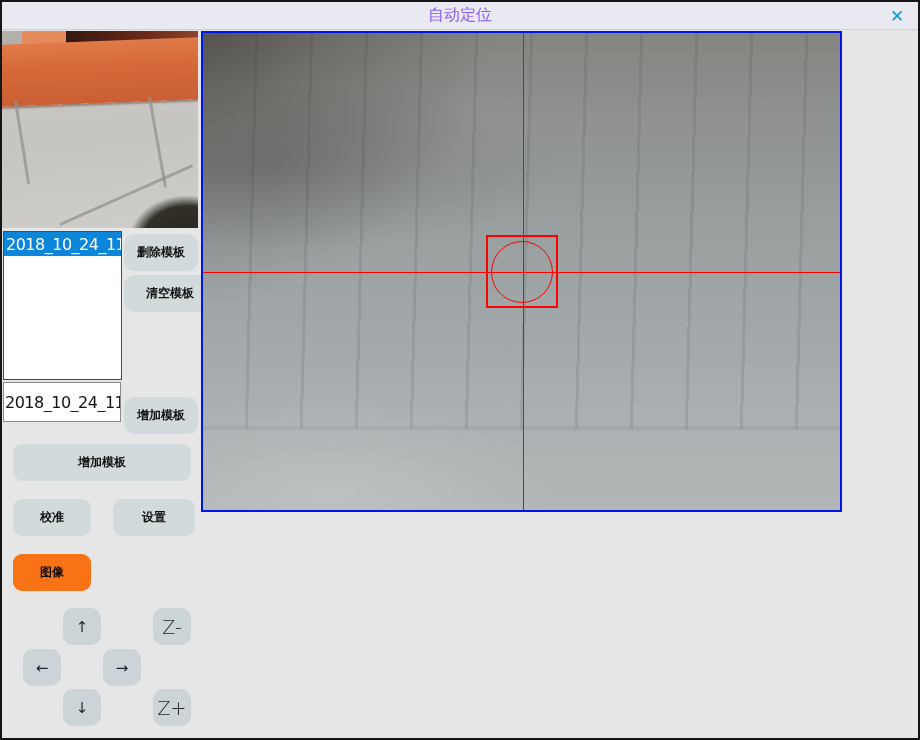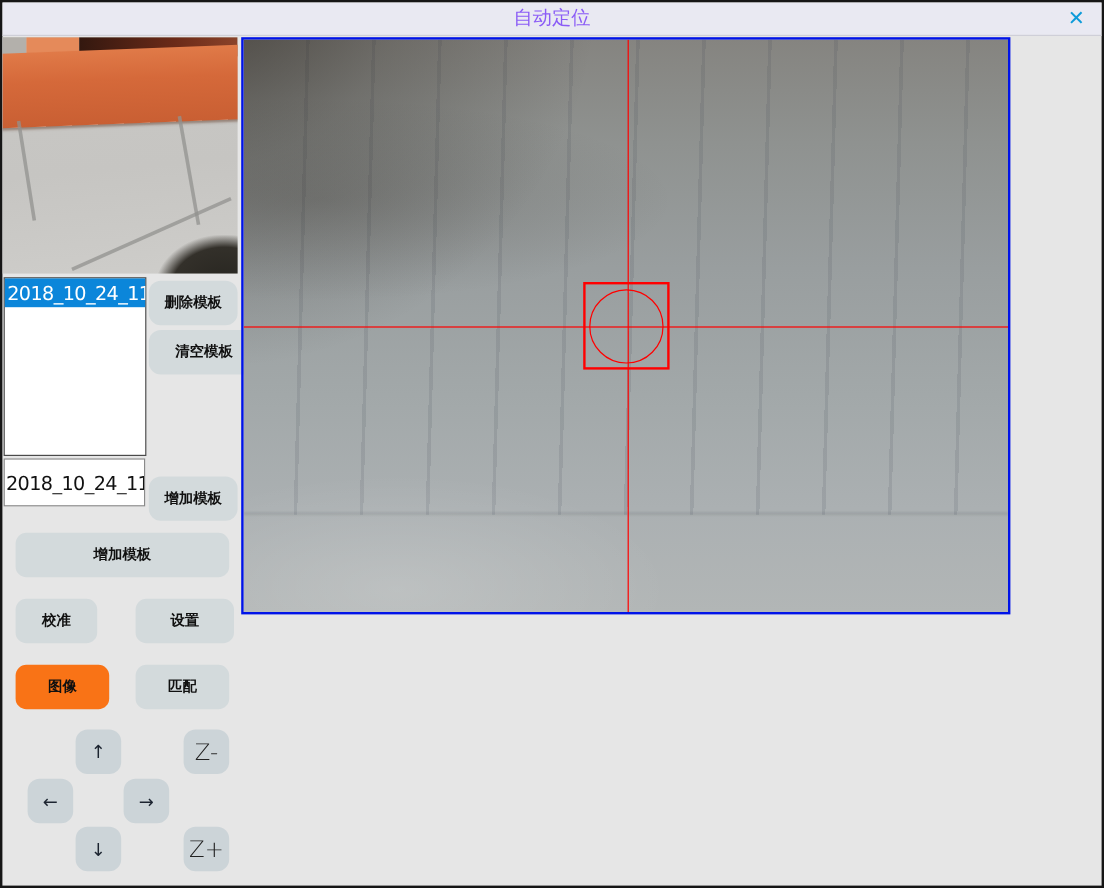--- a/index.html
+++ b/index.html
@@ -64,21 +64,21 @@
   .btn {
     position:absolute; background:#d3dadc; border:none; border-radius:9px;
     font-size:12px; color:#101010; display:flex; align-items:center; justify-content:center;
     cursor:pointer; font-family:"DejaVu Sans","Liberation Sans",sans-serif;font-weight:bold;
   }
   .btn-del    { left:122px; top:232px; width:74px; height:37px; border-radius:10px; }
   .btn-clear  { left:122px; top:273px; width:92px; height:37px; border-radius:10px; }
   .btn-engr   { left:122px; top:341px; width:74px; height:37px; border-radius:10px; }
   .btn-add    { left:122px; top:383px; width:74px; height:37px; border-radius:10px;margin-top:12px; }
   .btn-locate { left:11px;  top:442px; width:178px; height:37px; }
-  .btn-calib  { left:11px;  top:497px; width:68px;  height:37px;text-align:right; }
+  .btn-calib  { left:11px;  top:497px; width:78px;  height:37px;text-align:right; }
   .btn-set    { left:111px; top:497px; width:82px;  height:37px; }
   .btn-image  { left:11px;  top:552px; width:78px;  height:37px; background:#f97316; }
   .btn-match  { left:111px; top:552px; width:78px;  height:37px; }
   .jog {
     position:absolute; width:38px; height:37px; background:#ccd4d8; border:none;
     border-radius:10px; font-size:15px; color:#1c2430;
     display:flex; align-items:center; justify-content:center; cursor:pointer;
     font-family:"DejaVu Sans","Liberation Sans",sans-serif;
   }
   .jog-up   { left:61px;  top:606px; }
@@ -150,21 +150,20 @@
   <input class="name-input" type="text" value="2018_10_24_11" style="">
 
   <button class="btn btn-del">删除模板</button>
   <button class="btn btn-clear">清空模板</button>
   <button class="btn btn-add">增加模板</button>
 
   <button class="btn btn-locate">增加模板</button>
   <button class="btn btn-calib">校准</button>
   <button class="btn btn-set">设置</button>
   <button class="btn btn-image">图像</button>
-  <button class="btn btn-match">匹配</button>
 
   <button class="jog jog-up">↑</button>
   <button class="jog jog-zm">Z-</button>
   <button class="jog jog-left">←</button>
   <button class="jog jog-right">→</button>
   <button class="jog jog-down">↓</button>
   <button class="jog jog-zp">Z+</button>
 
   <div class="camera">
     <div class="cam-panels"></div>

